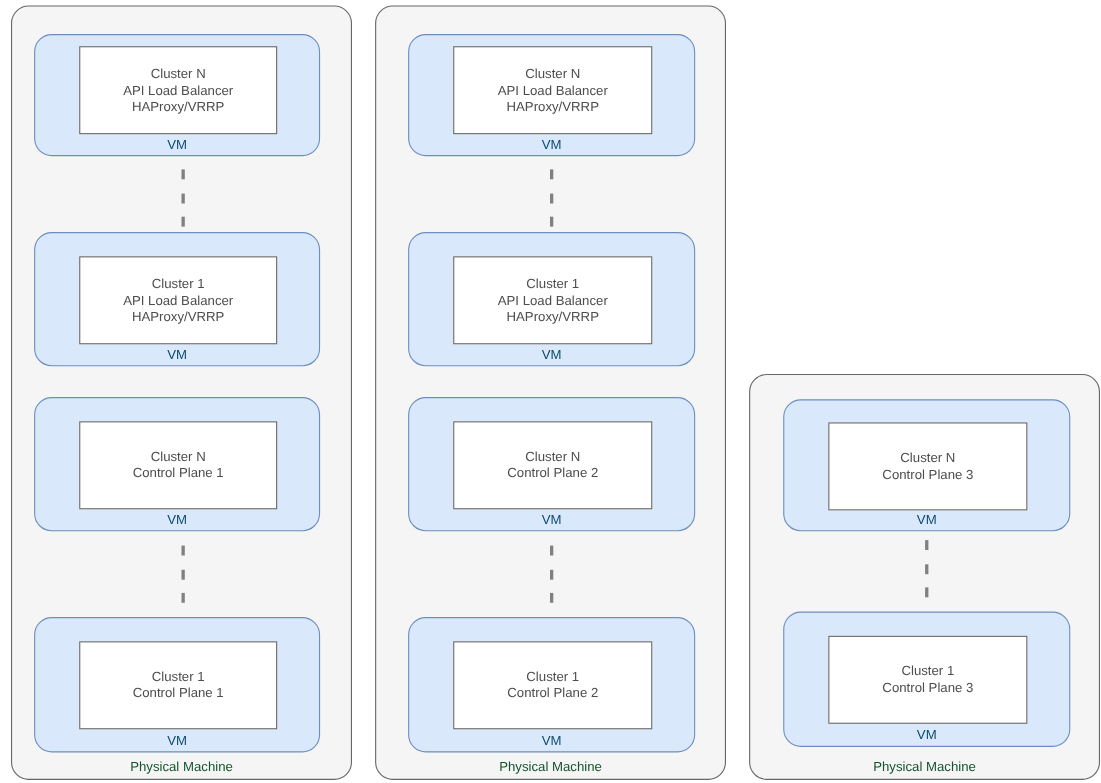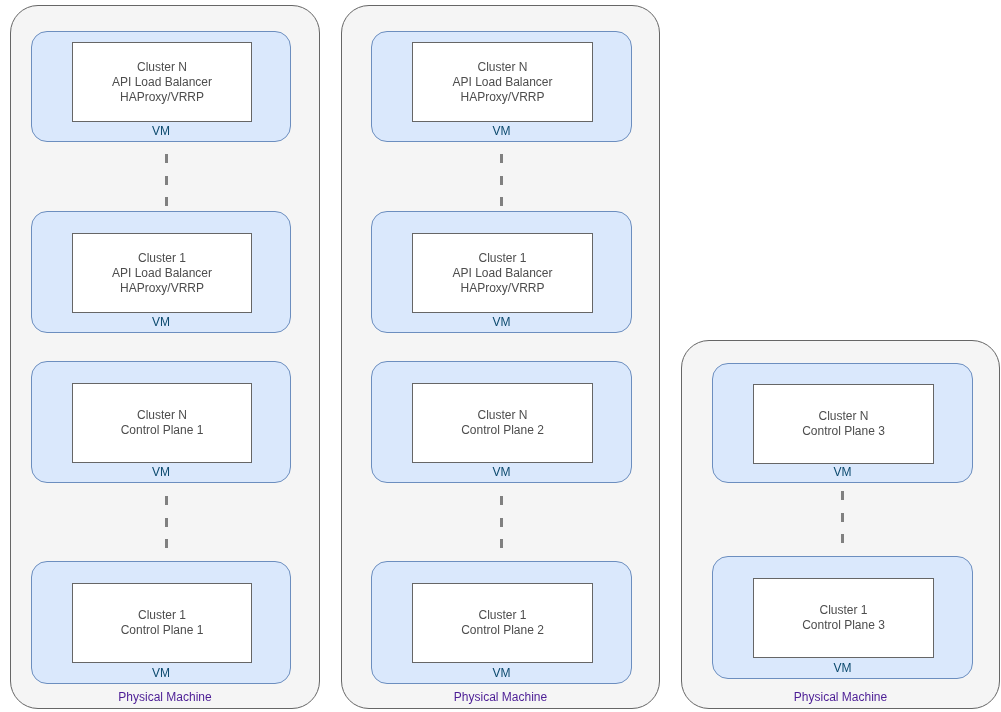--- a/index.html
+++ b/index.html
@@ -21,31 +21,31 @@
     left: 0; top: 0;
     width: 1001px;
     height: 712px;
   }
 
   
   .pm {
     position: absolute;
     background: #f5f5f5;
     border: 1px solid #666666;
-    border-radius: 28px;
+    border-radius: 16px;
     box-sizing: border-box;
   }
   .pm-label {
     position: absolute;
     left: 0;
     right: 0;
     bottom: 4px;
     text-align: center;
     font-size: 12px;
-    color: #4c1d95;
+    color: #14532d;
     line-height: 14px;
   }
 
   
   .vm {
     position: absolute;
     background: #dae8fc;
     border: 1px solid #6c8ebf;
     border-radius: 16px;
     box-sizing: border-box;

